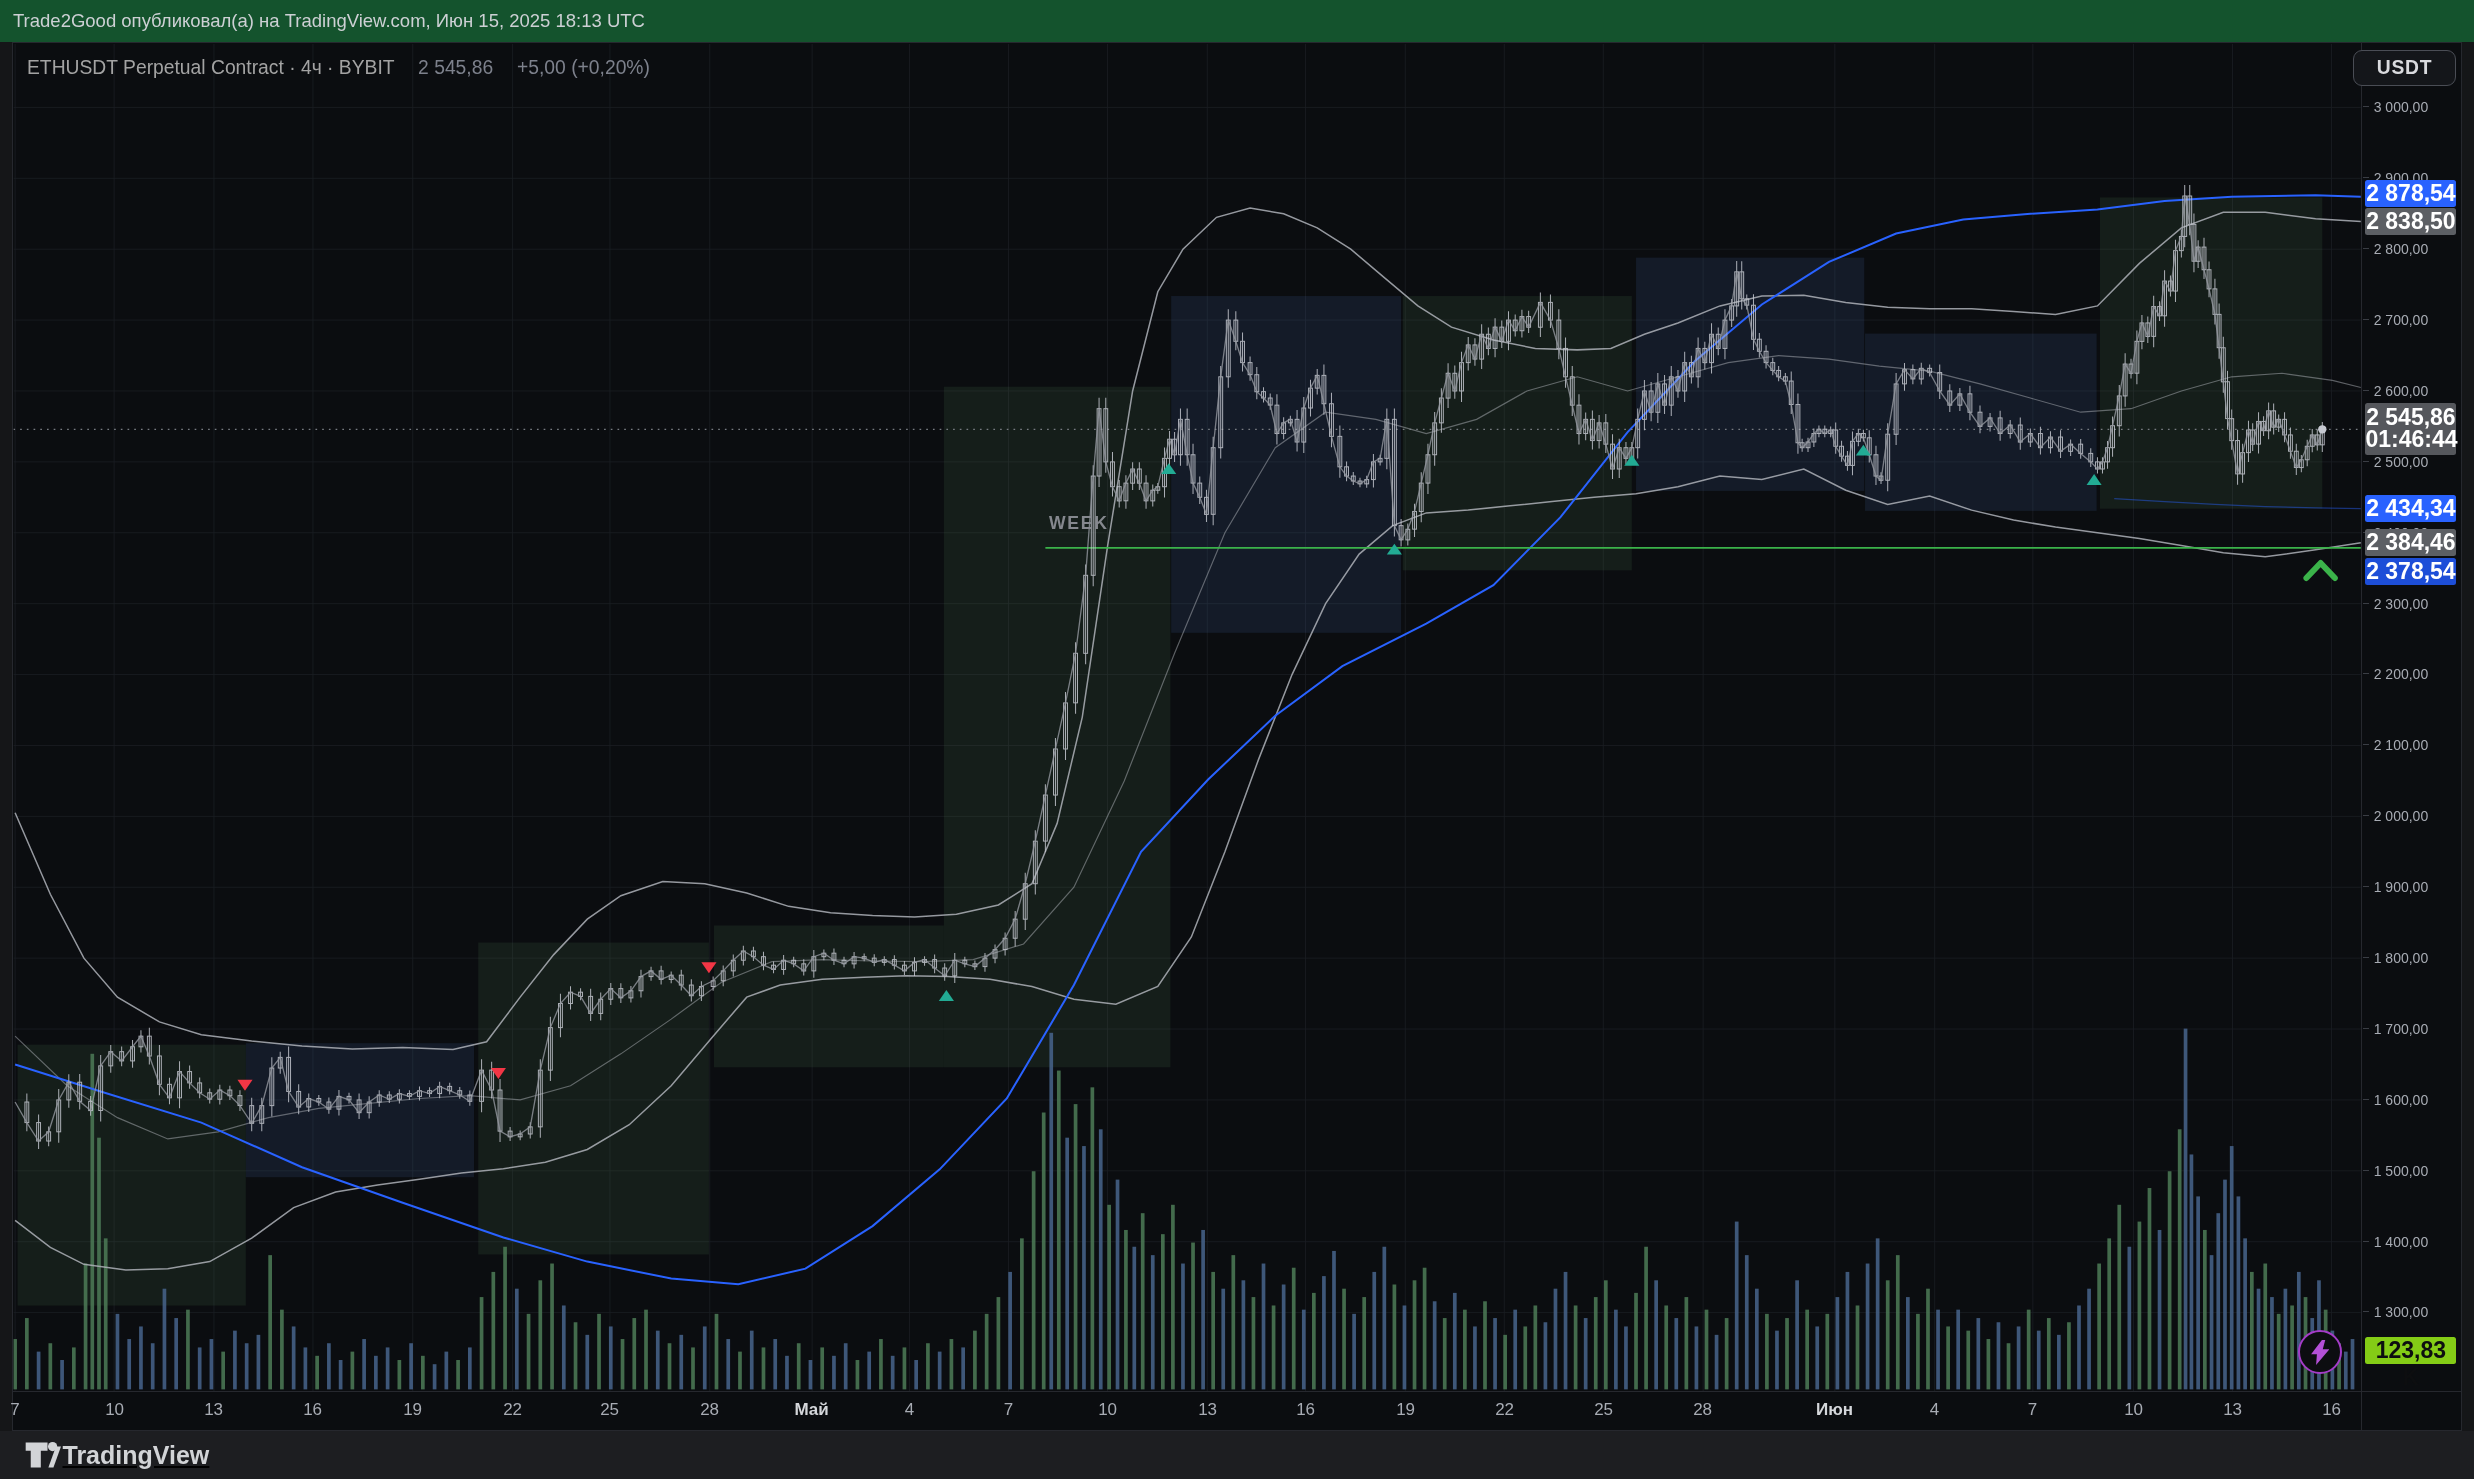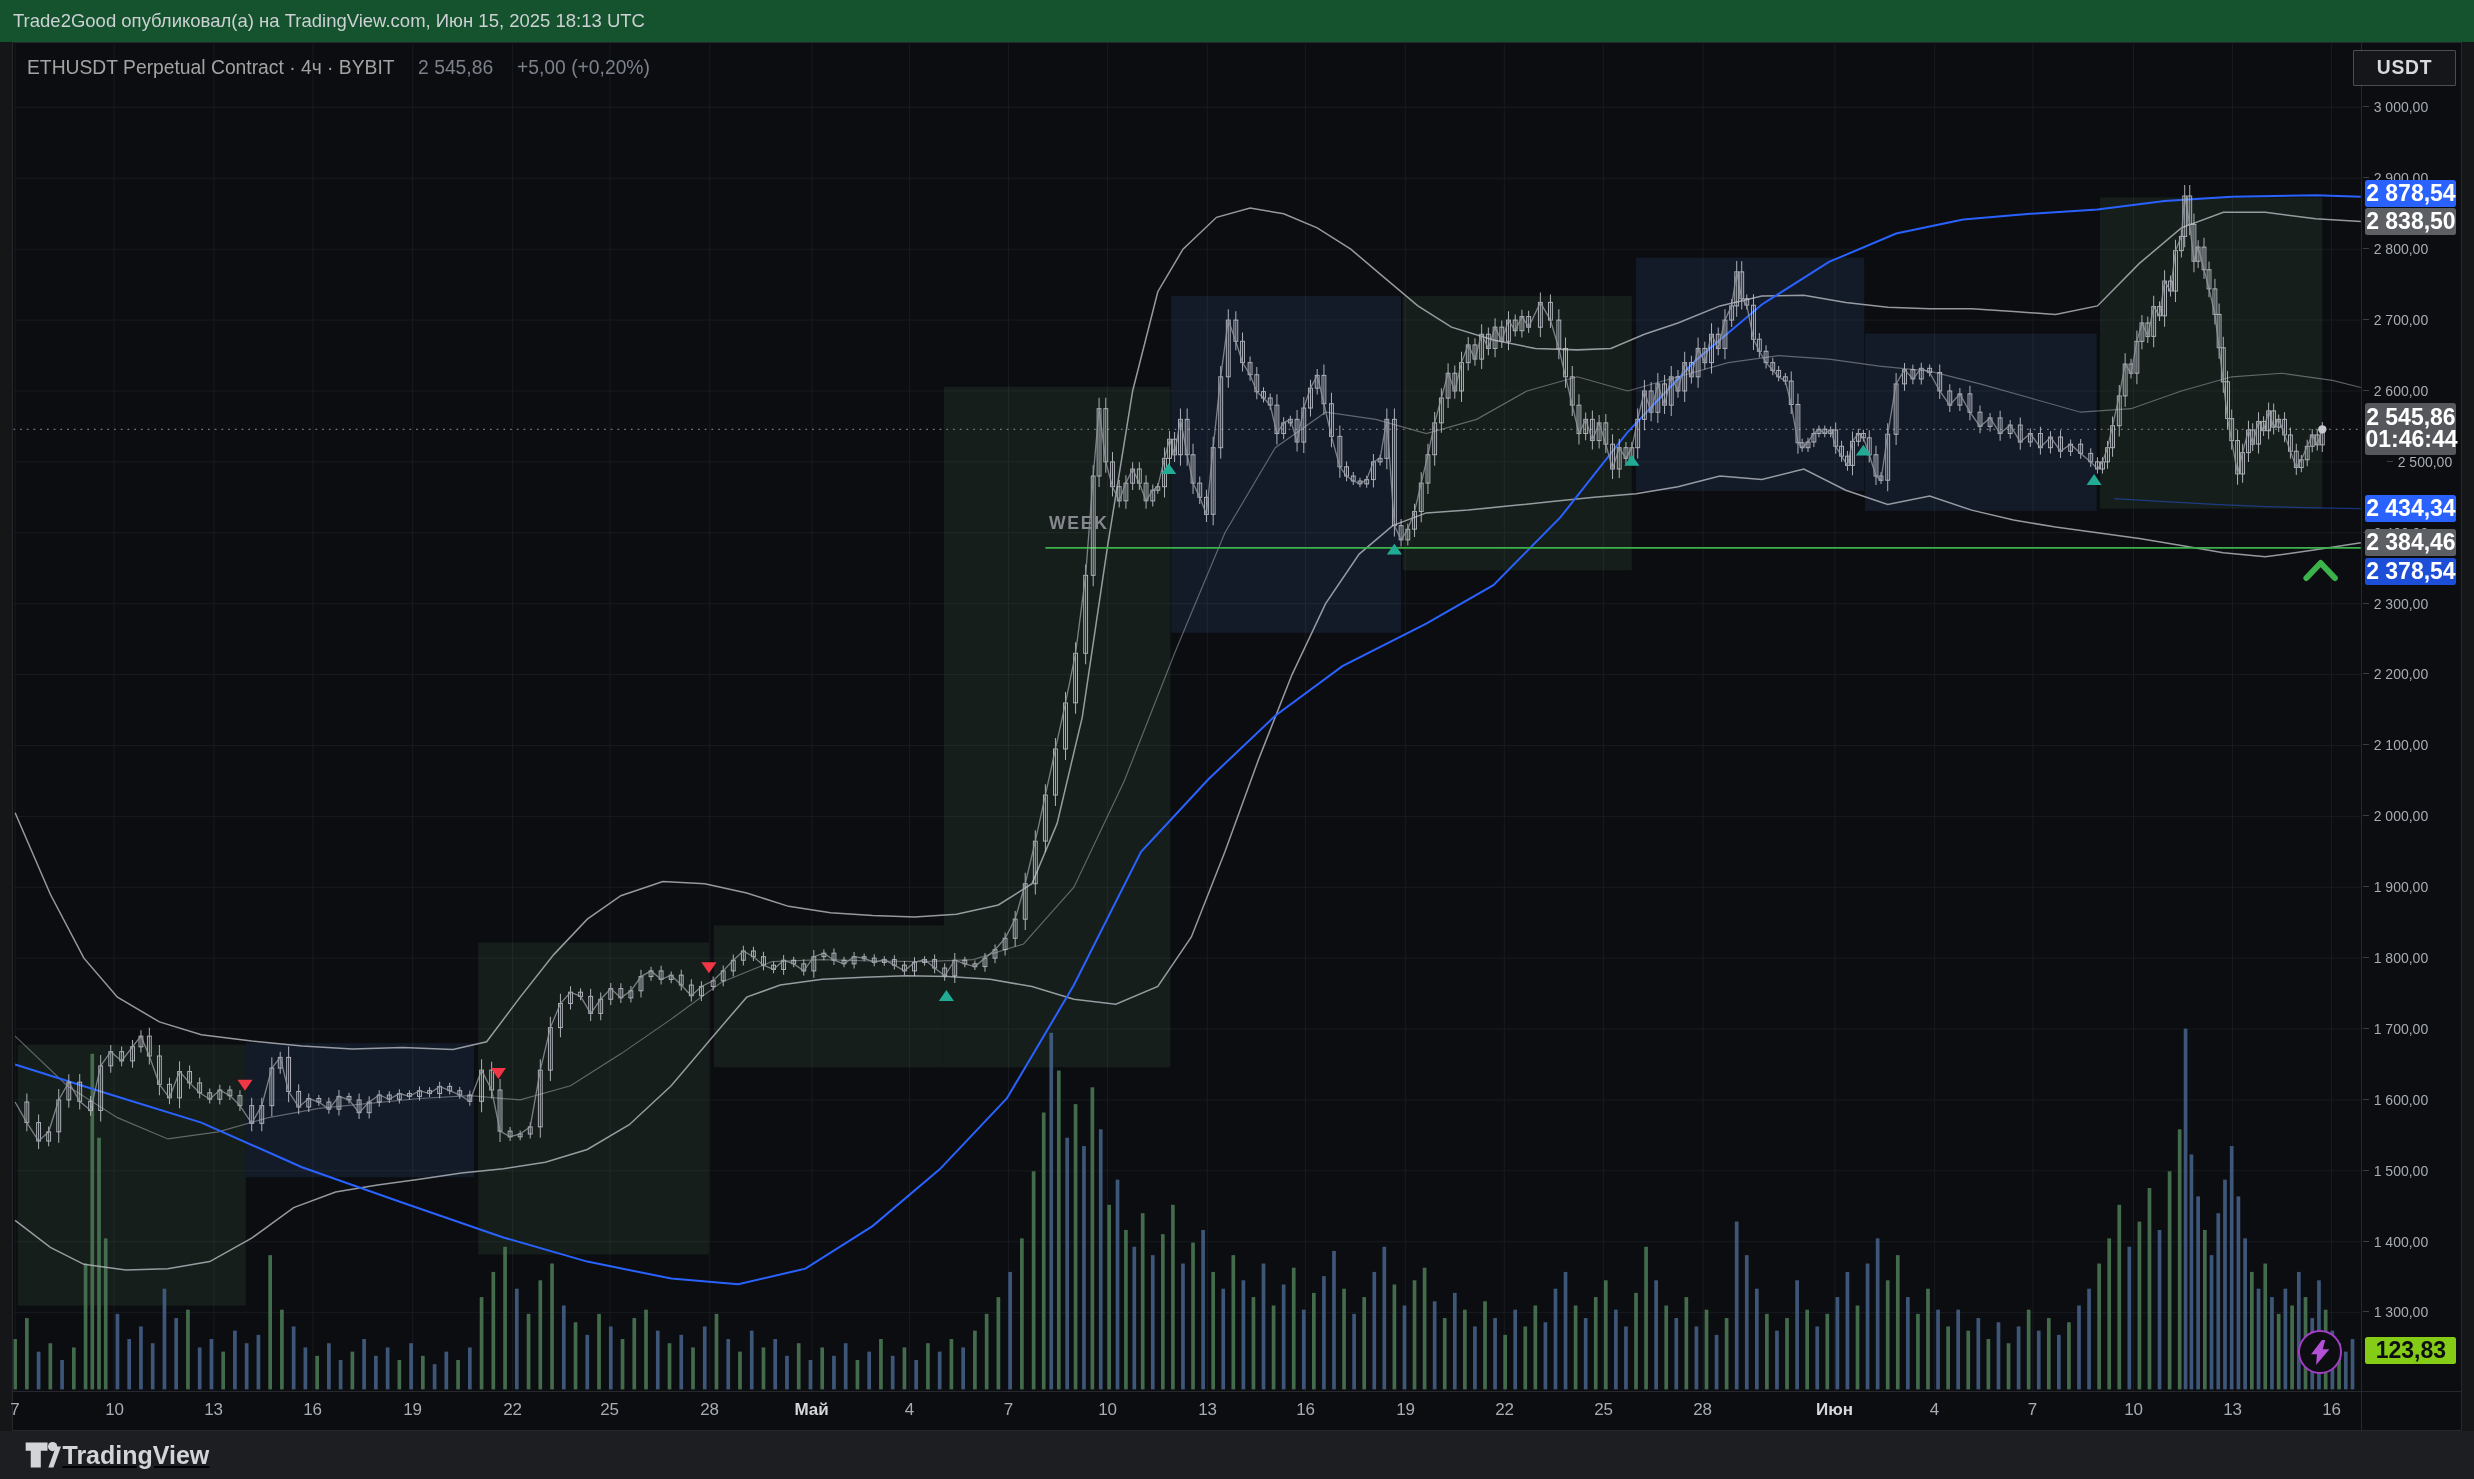--- a/index.html
+++ b/index.html
@@ -7,21 +7,21 @@
        font-family:"Liberation Sans",sans-serif;-webkit-font-smoothing:antialiased;}
   #topbar{position:absolute;left:0;top:0;width:2475px;height:42px;background:#14532d;
           color:#cdd0d4;font-size:18.5px;line-height:42px;padding-left:13px;box-sizing:border-box;z-index:5;}
   #card{position:absolute;left:11.7px;top:42px;width:2450px;height:1389px;background:#0b0d10;
         border:0.8px solid #26282e;box-sizing:border-box;z-index:0;}
   #chart-svg{position:absolute;left:0;top:0;z-index:1;}
   #symbol-header{position:absolute;left:27px;top:57px;z-index:3;font-size:19.3px;white-space:nowrap;}
   #symbol-header .title{color:#a3a3a3;}
   #symbol-header .val{color:#7d818c;margin-left:18.5px;}
   #usdt-button{position:absolute;left:2353px;top:50px;width:101px;height:34px;z-index:4;
-               border:0.8px solid #4a4d55;border-radius:1px;color:#d9dade;font-size:19.3px;font-weight:bold;
+               border:0.8px solid #4a4d55;border-radius:9px;color:#d9dade;font-size:19.3px;font-weight:bold;
                letter-spacing:0.8px;text-align:center;line-height:34px;background:#14161a;cursor:pointer;}
   #week-label{position:absolute;left:1049px;top:513px;z-index:2;color:#85888e;font-size:17.6px;
               font-weight:bold;letter-spacing:1.7px;}
   #price-axis{position:absolute;left:2361px;top:42px;width:102px;height:1388px;z-index:2;
               border-left:0.8px solid #26282e;box-sizing:border-box;}
   .ptick{position:absolute;left:11.7px;height:20px;line-height:20px;font-size:14px;color:#a8acb4;white-space:nowrap;}
   .ptick::before{content:"";position:absolute;left:-11px;top:9.2px;width:5.9px;height:0.8px;background:#3a3d44;}
   .chip{position:absolute;left:3.4px;width:91px;height:27px;line-height:27px;border-radius:2.5px;
         text-align:center;font-size:23px;font-weight:bold;color:#fff;z-index:3;}
   .chip.two{height:52px;line-height:22px;padding-top:3.4px;box-sizing:border-box;}
@@ -967,21 +967,21 @@
 <div id="usdt-button">USDT</div>
 
 <div id="week-label">WEEK</div>
 
 <div id="price-axis">
     <div class="ptick" style="top: 55px;">3 000,00</div>
     <div class="ptick" style="top: 126px;">2 900,00</div>
     <div class="ptick" style="top: 197px;">2 800,00</div>
     <div class="ptick" style="top: 268px;">2 700,00</div>
     <div class="ptick" style="top: 339px;">2 600,00</div>
-    <div class="ptick" style="top: 410px; margin-left: 24px;">2 500,00</div>
+    <div class="ptick" style="top: 410px;">2 500,00</div>
     <div class="ptick" style="top: 481px;">2 400,00</div>
     <div class="ptick" style="top: 552px;">2 300,00</div>
     <div class="ptick" style="top: 622px;">2 200,00</div>
     <div class="ptick" style="top: 693px;">2 100,00</div>
     <div class="ptick" style="top: 764px;">2 000,00</div>
     <div class="ptick" style="top: 835px;">1 900,00</div>
     <div class="ptick" style="top: 906px;">1 800,00</div>
     <div class="ptick" style="top: 977px;">1 700,00</div>
     <div class="ptick" style="top: 1048px;">1 600,00</div>
     <div class="ptick" style="top: 1119px;">1 500,00</div>

